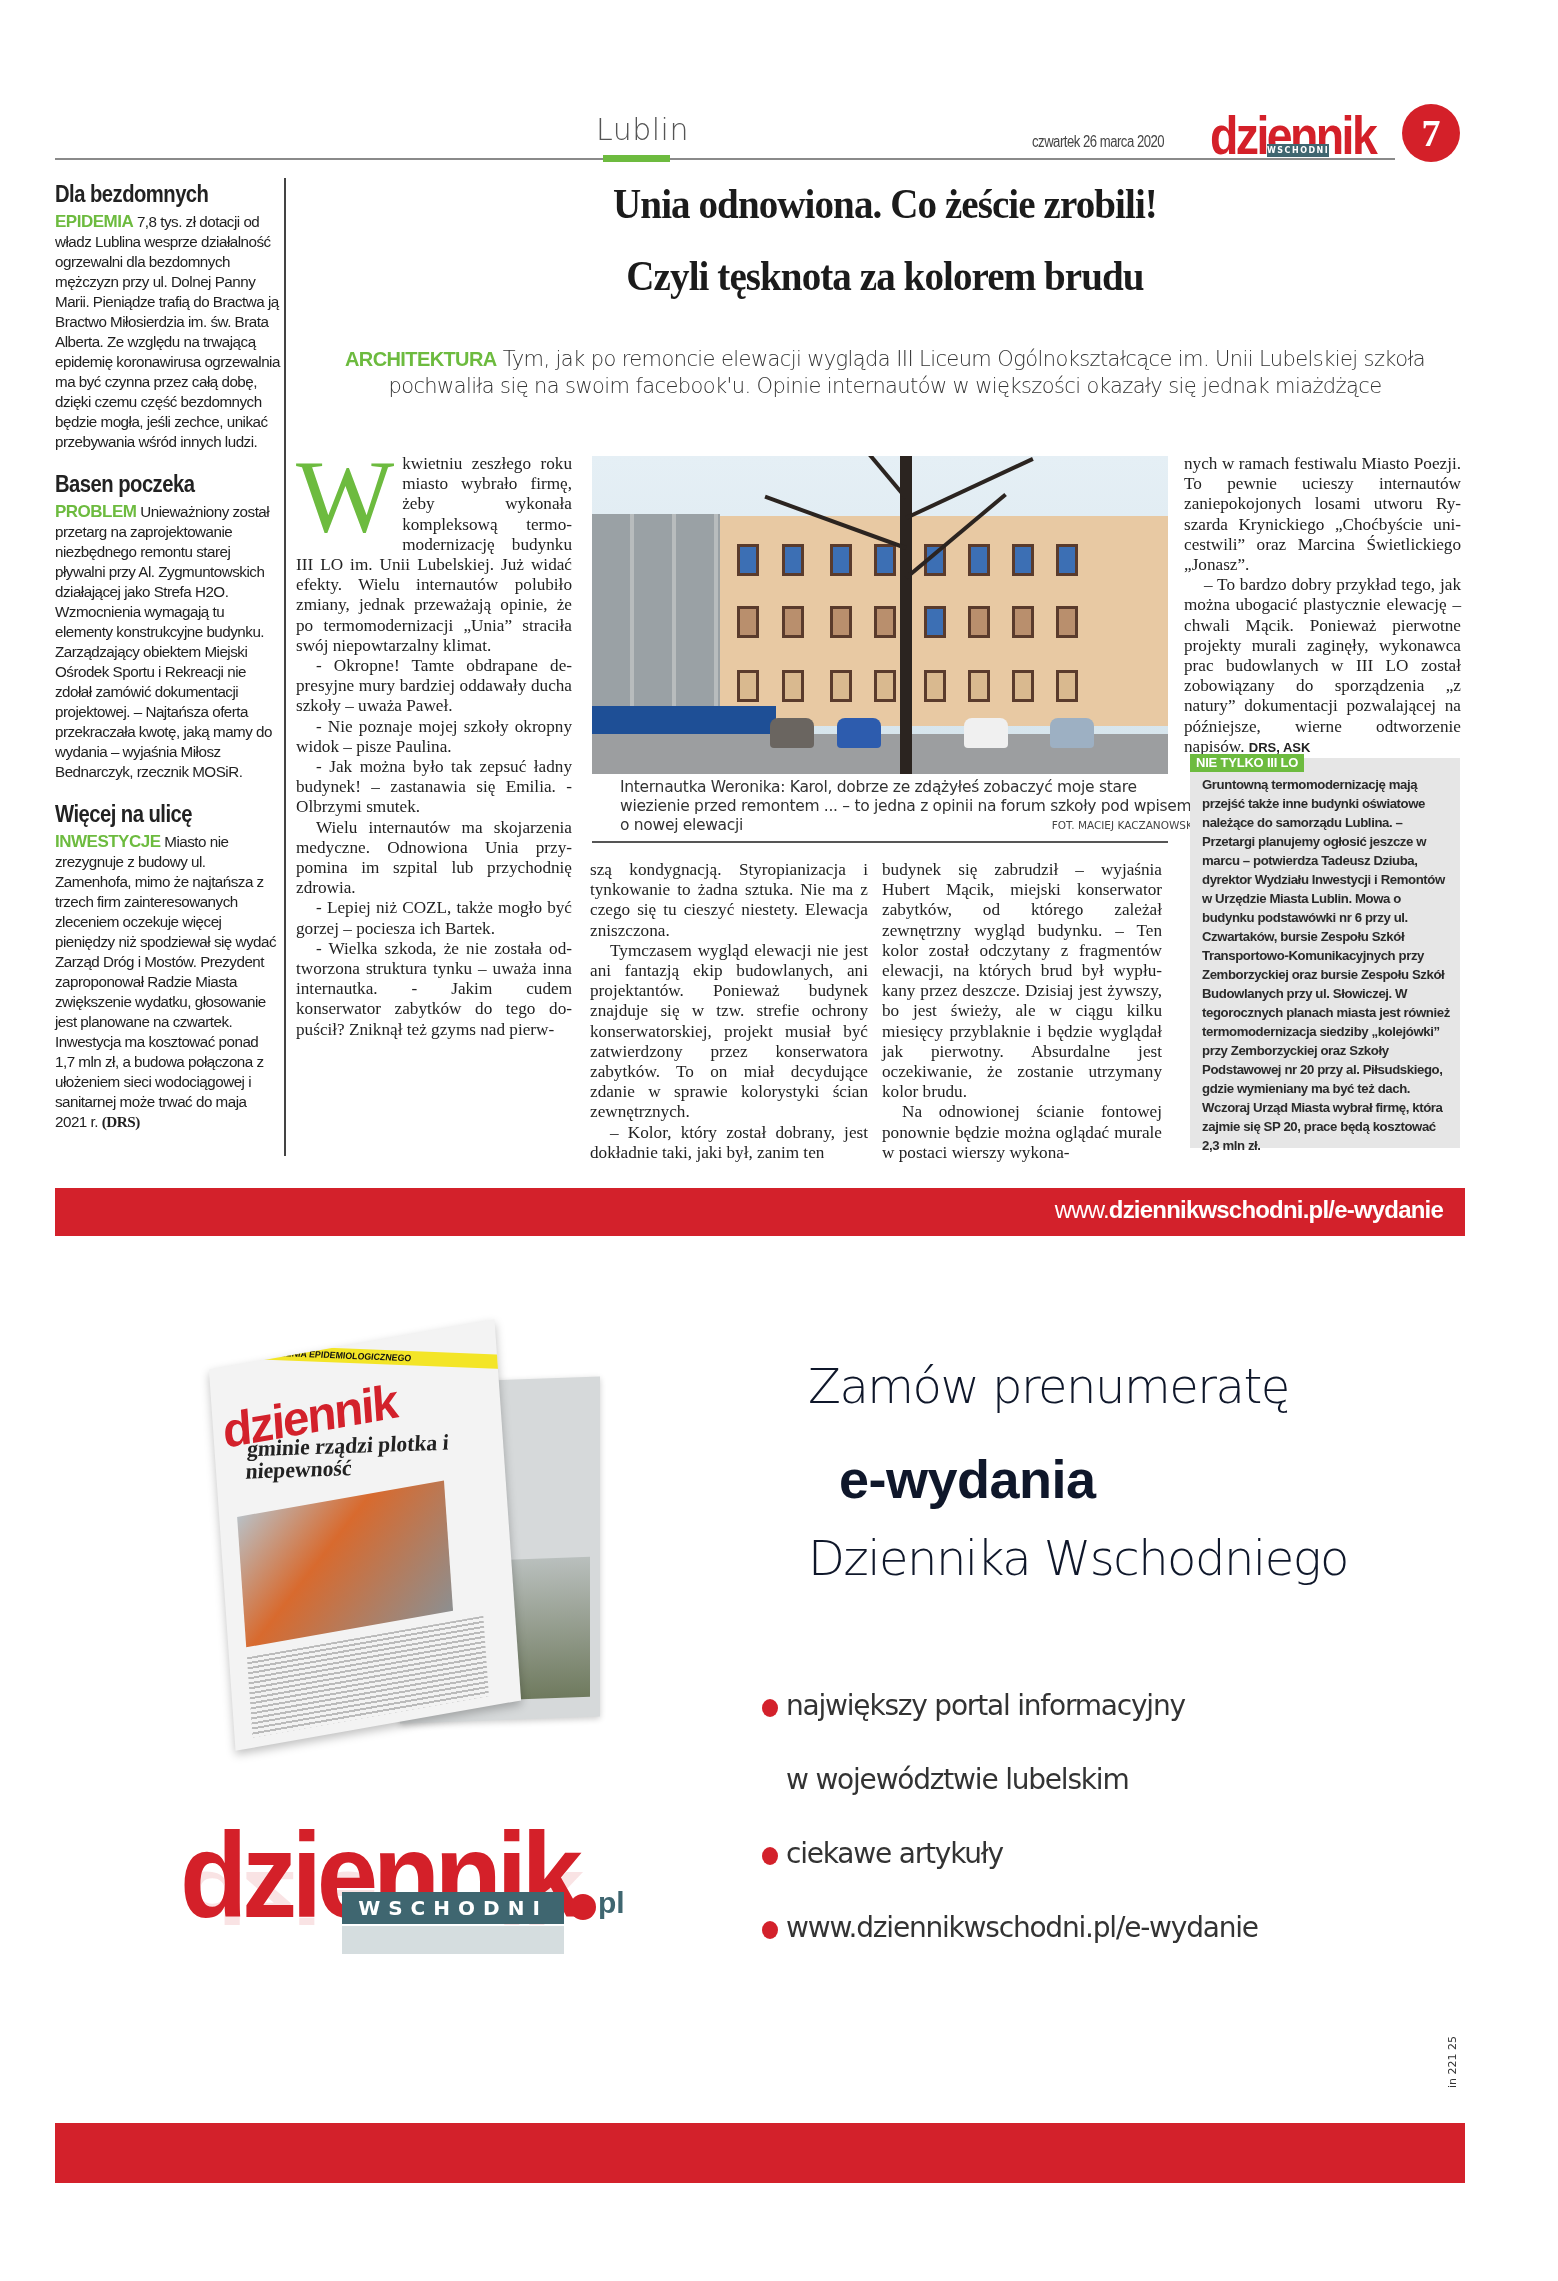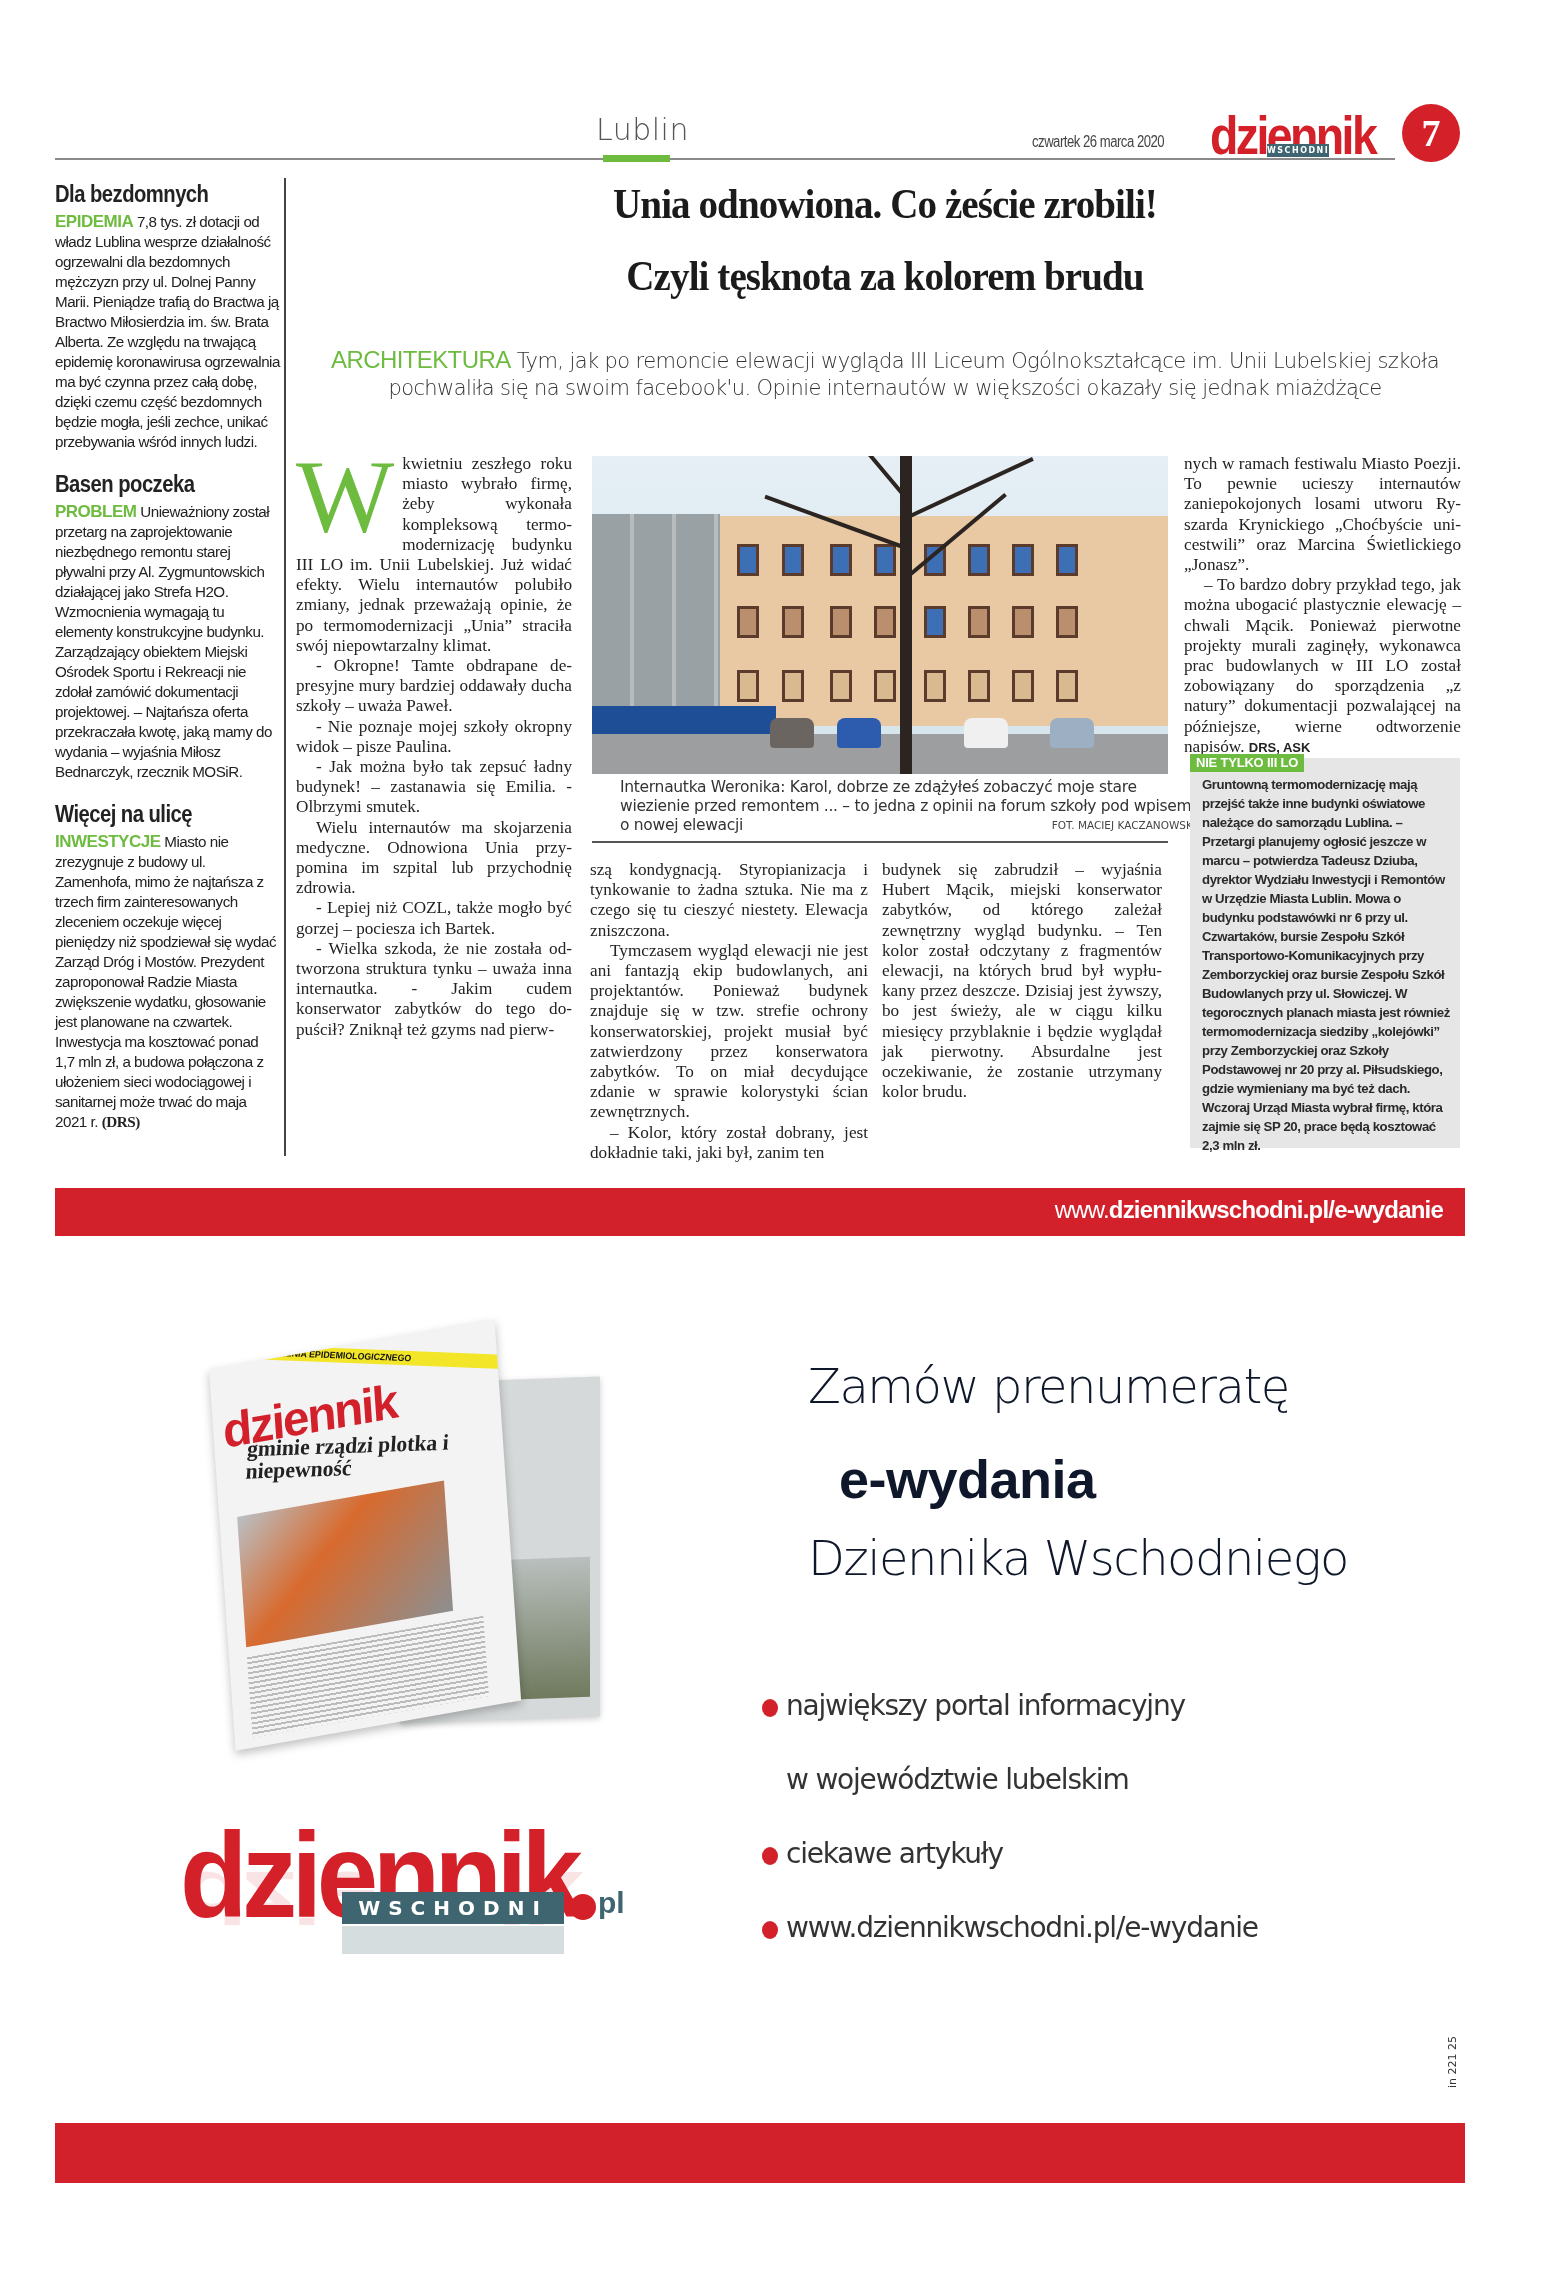--- a/index.html
+++ b/index.html
@@ -22,21 +22,21 @@
   .brief { margin-bottom: 18px; }
   .brief h3 { font-family: "Liberation Sans", sans-serif; font-weight: bold; font-size: 23px; line-height: 28px; color: #222; letter-spacing: -0.6px; margin-bottom: 4px; transform: scaleX(0.88); transform-origin: left; white-space: nowrap; }
   .brief p { font-family: "Liberation Sans", sans-serif; font-size: 15.2px; line-height: 20px; color: #222; letter-spacing: -0.5px; }
   .kicker { color: #6dbb3f; font-weight: bold; font-size: 17px; }
   .sig { font-weight: bold; font-family: Liberation Serif, serif; }
 
   
   .headline { position: absolute; left: 290px; top: 168px; width: 1190px; text-align: center; font-family: "Liberation Serif", serif; font-weight: bold; font-size: 42px; line-height: 72px; color: #1b1b1b; letter-spacing: -1px; }
   .headline span { display: block; transform: scaleX(0.93); }
   .lead { position: absolute; left: 330px; top: 346px; width: 1110px; text-align: center; font-family: "DejaVu Sans", sans-serif; font-weight: 300; font-size: 21px; line-height: 27px; color: #333; letter-spacing: -0.6px; }
-  .lead .lead-kicker { color: #6dbb3f; font-weight: normal; font-family: "Liberation Sans", sans-serif; font-size: 24px; margin-top: 32px; }
+  .lead .lead-kicker { color: #6dbb3f; font-weight: bold; font-family: "Liberation Sans", sans-serif; font-size: 20px; margin-top: 32px; }
 
   
   .col { position: absolute; font-family: "Liberation Serif", serif; font-size: 17.2px; line-height: 20.2px; color: #222; text-align: justify; hyphens: manual; }
   .col p { text-indent: 20px; }
   .col p.noindent { text-indent: 0; }
   .col1 { left: 296px; top: 454px; width: 276px; }
   .col2 { left: 590px; top: 860px; width: 278px; }
   .col3 { left: 882px; top: 860px; width: 280px; }
   .col4 { left: 1184px; top: 454px; width: 277px; }
   .dropcap { float: left; font-family: "Liberation Serif", serif; color: #6dbb3f; font-size: 104px; line-height: 80px; margin: 2px 8px 0 0; font-weight: normal; }
@@ -194,20 +194,21 @@
 <div class="caption-rule"></div>
 
 <div class="col col2">
   <p class="noindent">szą kondygnacją. Styropianizacja i tynkowanie to żadna sztuka. Nie ma z czego się tu cieszyć niestety. Elewa­cja zniszczona.</p>
   <p>Tymczasem wygląd elewacji nie jest ani fantazją ekip budowlanych, ani projektantów. Ponieważ budy­nek znajduje się w tzw. strefie ochro­ny konserwatorskiej, projekt musiał być zatwierdzony przez konserwato­ra zabytków. To on miał decydujące zdanie w sprawie kolorystyki ścian zewnętrznych.</p>
   <p>– Kolor, który został dobrany, jest dokładnie taki, jaki był, zanim ten</p>
 </div>
 
 <div class="col col3">
   <p class="noindent">budynek się zabrudził – wyjaśnia Hubert Mącik, miejski konserwa­tor zabytków, od którego zależał zewnętrzny wygląd budynku. – Ten kolor został odczytany z fragmentów elewacji, na których brud był wypłu­kany przez deszcze. Dzisiaj jest żyw­szy, bo jest świeży, ale w ciągu kilku miesięcy przyblaknie i będzie wy­glądał jak pierwotny. Absurdalne jest oczekiwanie, że zostanie utrzymany kolor brudu.</p>
+  <p>Na odnowionej ścianie fontowej ponownie będzie można oglądać murale w postaci wierszy wykona-</p>
 </div>
 
 <div class="col col4">
   <p class="noindent">nych w ramach festiwalu Miasto Po­ezji. To pewnie ucieszy internautów zaniepokojonych losami utworu Ry­szarda Krynickiego „Choćbyście uni­cestwili” oraz Marcina Świetlickiego „Jonasz”.</p>
   <p><span>– To bardzo dobry przykład tego, jak można ubogacić plastycznie ele­wację – chwali Mącik. Ponieważ pier­wotne projekty murali zaginęły, wy­konawca prac budowlanych w III LO został zobowiązany do sporządzenia „z natury” dokumentacji pozwalają­cej na późniejsze, wierne odtworze­nie napisów.</span> <b style="font-family:'Liberation Sans',sans-serif;font-size:13px">DRS, ASK</b></p>
 </div>
 
 <div class="infobox">
   <div class="infobox-tag">NIE TYLKO III LO</div>
   <div class="infobox-text">Gruntowną termomodernizację mają przejść także inne budynki oświatowe należące do samorządu Lublina. – Przetargi planujemy ogłosić jeszcze w marcu – potwierdza Tadeusz Dziuba, dyrektor Wydziału Inwestycji i Remontów w Urzędzie Miasta Lublin. Mowa o budynku podstawówki nr 6 przy ul. Czwartaków, bursie Zespołu Szkół Transportowo-Komunikacyjnych przy Zemborzyckiej oraz bursie Zespołu Szkół Budowlanych przy ul. Słowiczej. W tegorocznych planach miasta jest również termomodernizacja siedziby „kolejówki” przy Zemborzyckiej oraz Szkoły Podstawowej nr 20 przy al. Piłsudskiego, gdzie wymieniany ma być też dach. Wczoraj Urząd Miasta wybrał firmę, która zajmie się SP 20, prace będą kosztować 2,3 mln zł.</div>

